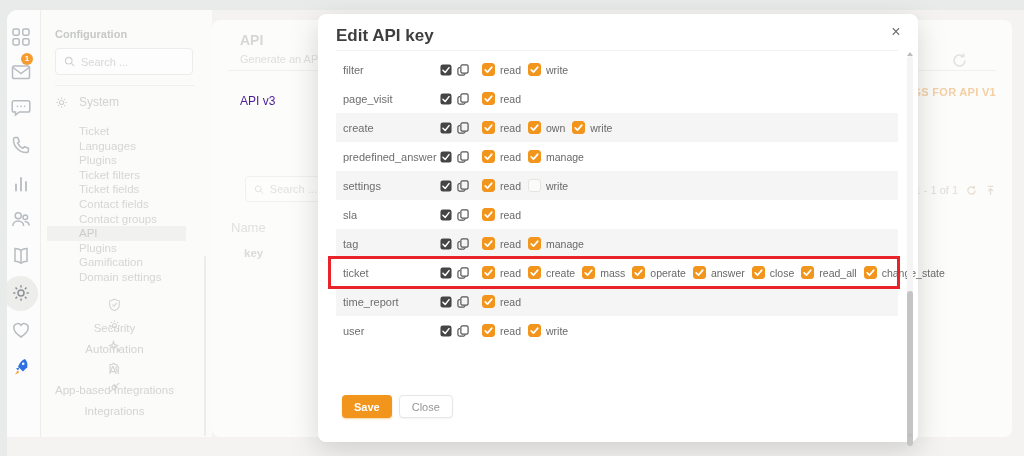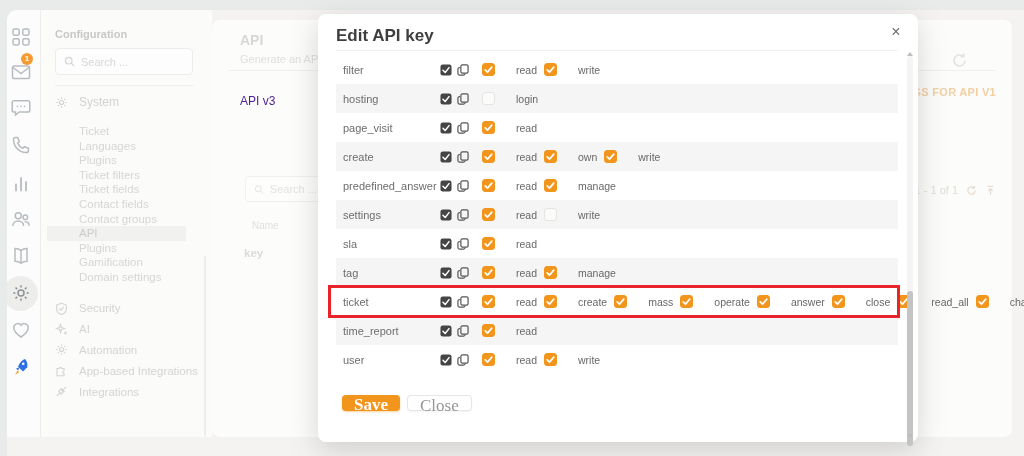--- a/index.html
+++ b/index.html
@@ -27,35 +27,35 @@
   .sb-search input { border:none; outline:none; background:transparent; width:100%; font-size:11px; color:#bbb; font-family:inherit; }
   .sb-search input::placeholder { color:#d7d7d6; }
   .sb-scroll-top { position:absolute; left:14px; top:75px; width:139px; height:1px; background:#efefee; }
   .sb-group-head { position:absolute; left:14px; top:85px; display:flex; align-items:center; gap:11px; color:#d2d2d1; font-size:12px; }
   .sb-group-head svg { width:13px; height:13px; }
   .sb-items { position:absolute; left:38px; top:114px; list-style:none; }
   .sb-items li { font-size:11.5px; color:#d6d6d5; line-height:14.6px; white-space:nowrap; position:relative; z-index:1; }
   .sb-items li.active { color:#cccccb; }
   .sb-active-band { position:absolute; left:6px; top:216px; width:139px; height:15px; background:#f1f1f0; z-index:0; }
   .sb-sections { position:absolute; left:14px; top:288px; }
-  .sb-section { display:flex; align-items:center; gap:11px; height:20.8px; color:#d4d4d3; font-size:11.5px; white-space:nowrap; }
+  .sb-section { display:flex; align-items:center; gap:11px; height:20.8px; color:#d4d4d3; font-size:11.5px; white-space:nowrap;flex-direction:column; }
   .sb-section svg { width:13px; height:13px; flex:none; }
   .sb-scrollbar { position:absolute; right:6px; top:246px; width:2px; height:180px; background:#ececeb; border-radius:2px; }
 
   
   .card { position:absolute; left:205px; top:10px; width:800px; height:417px; background:#fcfcfb; border-radius:8px; }
   .card-title { position:absolute; left:28px; top:12px; font-size:14px; font-weight:bold; color:#d8d7d6; }
   .card-sub { position:absolute; left:28px; top:33px; font-size:11px; color:#e0dfde; white-space:nowrap; }
   .card-div { position:absolute; left:16px; right:16px; top:50px; height:1px; background:#f1f0ef; }
   .card-tab { position:absolute; left:28px; top:74px; font-size:12px; color:#4c1d95; }
   .card-search { position:absolute; left:33px; top:156px; width:172px; height:26px; background:#fdfdfc; border:1px solid #f1f0ef; border-radius:4px; display:flex; align-items:center; padding:0 8px; gap:6px; }
   .card-search svg { width:11px; height:11px; }
   .card-search input { border:none; outline:none; background:transparent; width:100%; font-size:11px; font-family:inherit; }
   .card-search input::placeholder { color:#e3e2e1; }
-  .card-colhead { position:absolute; left:40px; top:200px; font-size:10px; font-weight:normal; color:#e2e1e0; }
+  .card-colhead { position:absolute; left:19px; top:200px; font-size:13px; font-weight:normal; color:#e2e1e0; }
   .card-cell { position:absolute; left:32px; top:227px; font-size:11.5px; font-weight:bold; color:#dcdbda; }
   .card-refresh { position:absolute; right:44px; top:32px; width:17px; height:17px; color:#e2e1e0; }
   .card-refresh svg { width:17px; height:17px; }
   .card-link { position:absolute; right:16px; top:66px; font-size:11px; font-weight:bold; color:#f3cfa3; letter-spacing:.3px; white-space:nowrap; }
   .card-pagination { position:absolute; right:16px; top:164px; font-size:11px; color:#e2ddd7; display:flex; align-items:center; gap:8px; }
   .card-pagination svg { width:11px; height:11px; color:#e6ddd2; }
 
   
   .modal { position:absolute; left:318px; top:14px; width:600px; height:428px; background:#ffffff; border-radius:8px;
     box-shadow:0 8px 28px rgba(110,110,110,.28); z-index:10; }
@@ -66,28 +66,28 @@
 
   .perm-list { position:absolute; left:18px; top:41px; width:562px; }
   .perm-row { position:relative; height:29px; display:flex; align-items:center; padding-left:7px; background:#ffffff; }
   .perm-row.alt { background:#f5f5f6; }
   .perm-row.highlighted::before { content:''; position:absolute; left:-8px; right:-2px; top:-2px; bottom:-2px;
     border:3px solid #e8242a; z-index:6; pointer-events:none; }
   .row-label { width:97px; flex:none; font-size:11px; color:#6d6d6d; white-space:nowrap; }
   .row-icons { display:flex; align-items:center; gap:5px; margin-right:13px; flex:none; }
   .row-icons svg { width:12px; height:12px; display:block; cursor:pointer; }
   .perms { display:flex; align-items:center; gap:7px; white-space:nowrap; }
-  .perm { display:flex; align-items:center; gap:21px; cursor:pointer; }
+  .perm { display:flex; align-items:center; gap:5px; cursor:pointer; }
   .cb { width:13px; height:13px; border-radius:3px; background:#fbfbfa; border:1px solid #e4e4e3; flex:none; position:relative; }
   .cb.checked { background:#f2951d; border-color:#f2951d; }
   .cb.checked svg { position:absolute; inset:0; width:11px; height:11px; margin:auto; display:block; }
   .perm-text { font-size:10.5px; color:#686868; }
 
   .modal-footer { position:absolute; left:24px; top:381px; display:flex; gap:7px; }
-  .btn { height:16px; border-radius:4px; font-size:17px; font-family:Liberation Serif, serif; border:none; cursor:pointer; padding:0 12px; }
+  .btn { height:23px; border-radius:4px; font-size:11px; font-family:Liberation Sans, sans-serif; border:none; cursor:pointer; padding:0 12px; }
   .btn-save { background:#f2951d; color:#fff; font-weight:bold; box-shadow:0 1px 2px rgba(242,149,29,.4); }
   .btn-close { background:#fff; color:#969696; border:1px solid #e6e6e5; box-shadow:0 1px 2px rgba(0,0,0,.05); }
 
   .modal-scrollbar { position:absolute; right:5px; top:42px; bottom:8px; width:6px; }
   .msb-track { position:absolute; inset:0; background:#f4f4f4; border-radius:3px; }
   .msb-thumb { position:absolute; left:0; width:6px; top:235px; height:155px; background:#c4c4c4; border-radius:3px; cursor:pointer; }
   .msb-arrow-up { position:absolute; top:-4px; left:0; width:0; height:0; border-left:3px solid transparent; border-right:3px solid transparent; border-bottom:4px solid #bdbdbd; }
   .msb-arrow-down { position:absolute; bottom:-4px; left:0; width:0; height:0; border-left:3px solid transparent; border-right:3px solid transparent; border-top:4px solid #bdbdbd; }
 </style>
 </head>
@@ -204,31 +204,31 @@
       <div class="sb-sections">
           <div class="sb-section">
             <svg viewBox="0 0 13 13" fill="none" stroke="#d4d4d3" stroke-width="1.1">
               <path d="M6.5 1.2l4.8 1.9v3.6c0 2.9-1.9 4.8-4.8 5.9-2.9-1.1-4.8-3-4.8-5.9V3.1z"></path>
               <polyline points="4.4,6.6 6,8.2 8.8,4.9"></polyline>
             </svg>
             <span>Security</span>
           </div>
           <div class="sb-section">
             <svg viewBox="0 0 13 13" fill="none" stroke="#d4d4d3" stroke-width="1.1">
-              <path d="M5.5 1.5l1 3 3 1-3 1-1 3-1-3-3-1 3-1z"></path>
-              <path d="M10.5 8.5v3M9 10h3"></path>
-            </svg>
-            <span>AI</span>
+              <circle cx="6.5" cy="6.5" r="2"></circle>
+              <path d="M6.5 1.2v1.6M6.5 10.2v1.6M1.2 6.5h1.6M10.2 6.5h1.6M2.8 2.8l1.1 1.1M9.1 9.1l1.1 1.1M10.2 2.8 9.1 3.9M3.9 9.1 2.8 10.2"></path>
+            </svg>
+            <span>Automation</span>
           </div>
           <div class="sb-section">
             <svg viewBox="0 0 13 13" fill="none" stroke="#d4d4d3" stroke-width="1.1">
-              <circle cx="6.5" cy="6.5" r="2"></circle>
-              <path d="M6.5 1.2v1.6M6.5 10.2v1.6M1.2 6.5h1.6M10.2 6.5h1.6M2.8 2.8l1.1 1.1M9.1 9.1l1.1 1.1M10.2 2.8 9.1 3.9M3.9 9.1 2.8 10.2"></path>
-            </svg>
-            <span>Automation</span>
+              <path d="M5.5 1.5l1 3 3 1-3 1-1 3-1-3-3-1 3-1z"></path>
+              <path d="M10.5 8.5v3M9 10h3"></path>
+            </svg>
+            <span>AI</span>
           </div>
           <div class="sb-section">
             <svg viewBox="0 0 13 13" fill="none" stroke="#d4d4d3" stroke-width="1.1">
               <path d="M2 4.5h2.2a1.3 1.3 0 1 1 2.6 0H9V7a1.3 1.3 0 1 0 0 2.6v2.2H2z"></path>
             </svg>
             <span>App-based Integrations</span>
           </div>
           <div class="sb-section">
             <svg viewBox="0 0 13 13" fill="none" stroke="#d4d4d3" stroke-width="1.1">
               <path d="M4.6 8.4 1.8 11.2M8.4 4.6l2.8-2.8M3.4 6.2l3.4 3.4M6.2 3.4l3.4 3.4M4.8 7.6a2 2 0 0 0 2.8 0l.7-.7-2.8-2.8-.7.7a2 2 0 0 0 0 2.8z"></path>
@@ -308,39 +308,20 @@
               <span class="cb checked">
                 <svg viewBox="0 0 12 12">
                   <polyline points="2.4,6.4 4.9,8.9 9.6,3.4" fill="none" stroke="#fff" stroke-width="1.8" stroke-linecap="round" stroke-linejoin="round"></polyline>
                 </svg>
               </span>
               <span class="perm-text">write</span>
             </span>
           </span>
   </div>
 
-  <div class="perm-row alt">
-    <span class="row-label">hosting</span>
-    <span class="row-icons">
-      <svg viewBox="0 0 13 13">
-              <rect x="0.5" y="0.5" width="12" height="12" rx="2.5" fill="#454545"></rect>
-              <polyline points="3.2,6.8 5.6,9.2 9.8,3.9" fill="none" stroke="#fff" stroke-width="1.6" stroke-linecap="round" stroke-linejoin="round"></polyline>
-            </svg>
-      <svg viewBox="0 0 13 13">
-              <rect x="4.2" y="1" width="7.8" height="8.8" rx="1.5" fill="none" stroke="#555" stroke-width="1.3"></rect>
-              <path d="M3.2 4H2.6A1.6 1.6 0 0 0 1 5.6v4.8A1.6 1.6 0 0 0 2.6 12h4.6a1.6 1.6 0 0 0 1.6-1.4" fill="none" stroke="#555" stroke-width="1.3"></path>
-            </svg>
-    </span>
-    <span class="perms">
-            <span class="perm">
-              <span class="cb"></span>
-              <span class="perm-text">login</span>
-            </span>
-          </span>
-  </div>
 
   <div class="perm-row">
     <span class="row-label">page_visit</span>
     <span class="row-icons">
       <svg viewBox="0 0 13 13">
               <rect x="0.5" y="0.5" width="12" height="12" rx="2.5" fill="#454545"></rect>
               <polyline points="3.2,6.8 5.6,9.2 9.8,3.9" fill="none" stroke="#fff" stroke-width="1.6" stroke-linecap="round" stroke-linejoin="round"></polyline>
             </svg>
       <svg viewBox="0 0 13 13">
               <rect x="4.2" y="1" width="7.8" height="8.8" rx="1.5" fill="none" stroke="#555" stroke-width="1.3"></rect>

